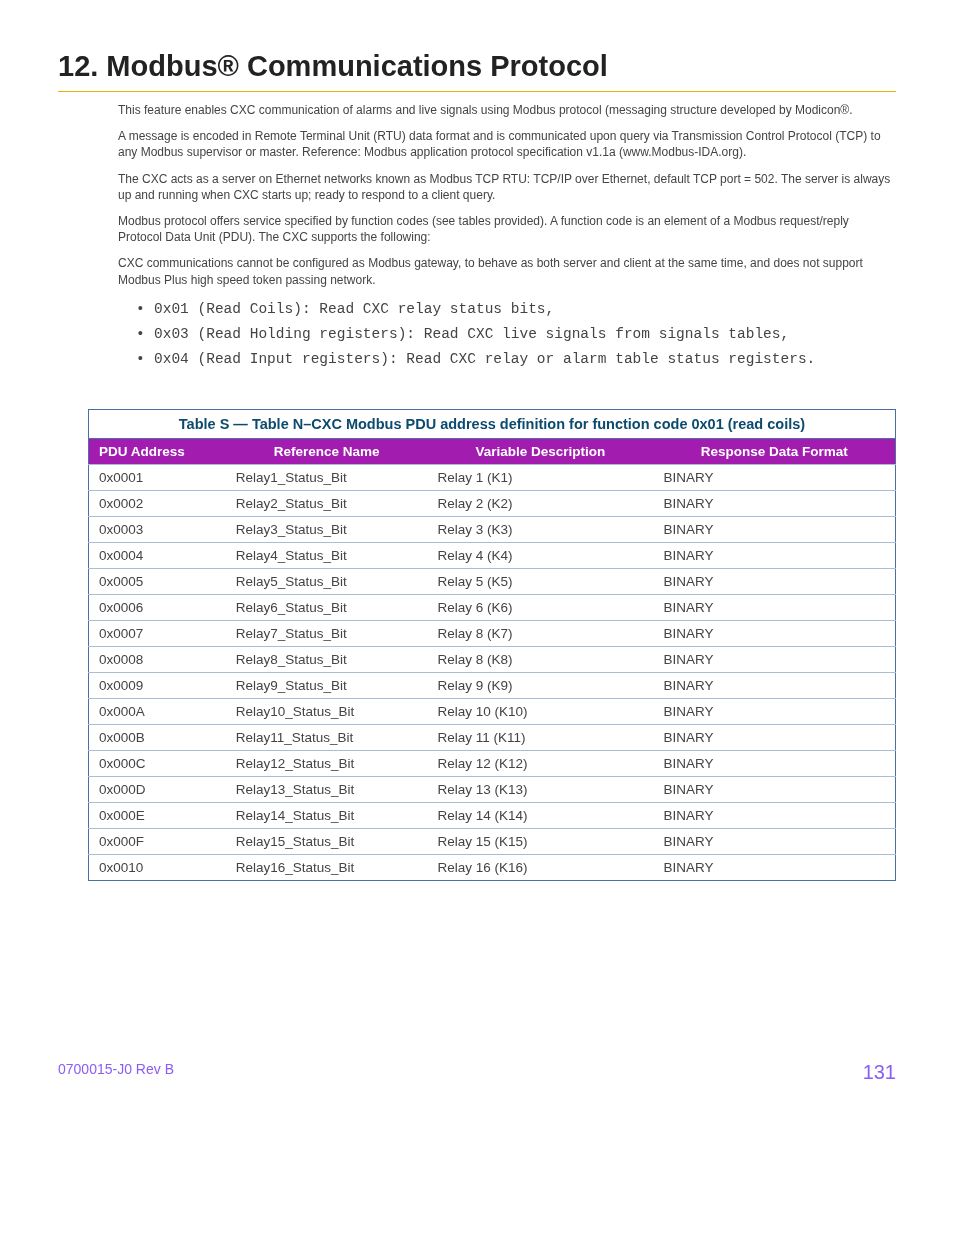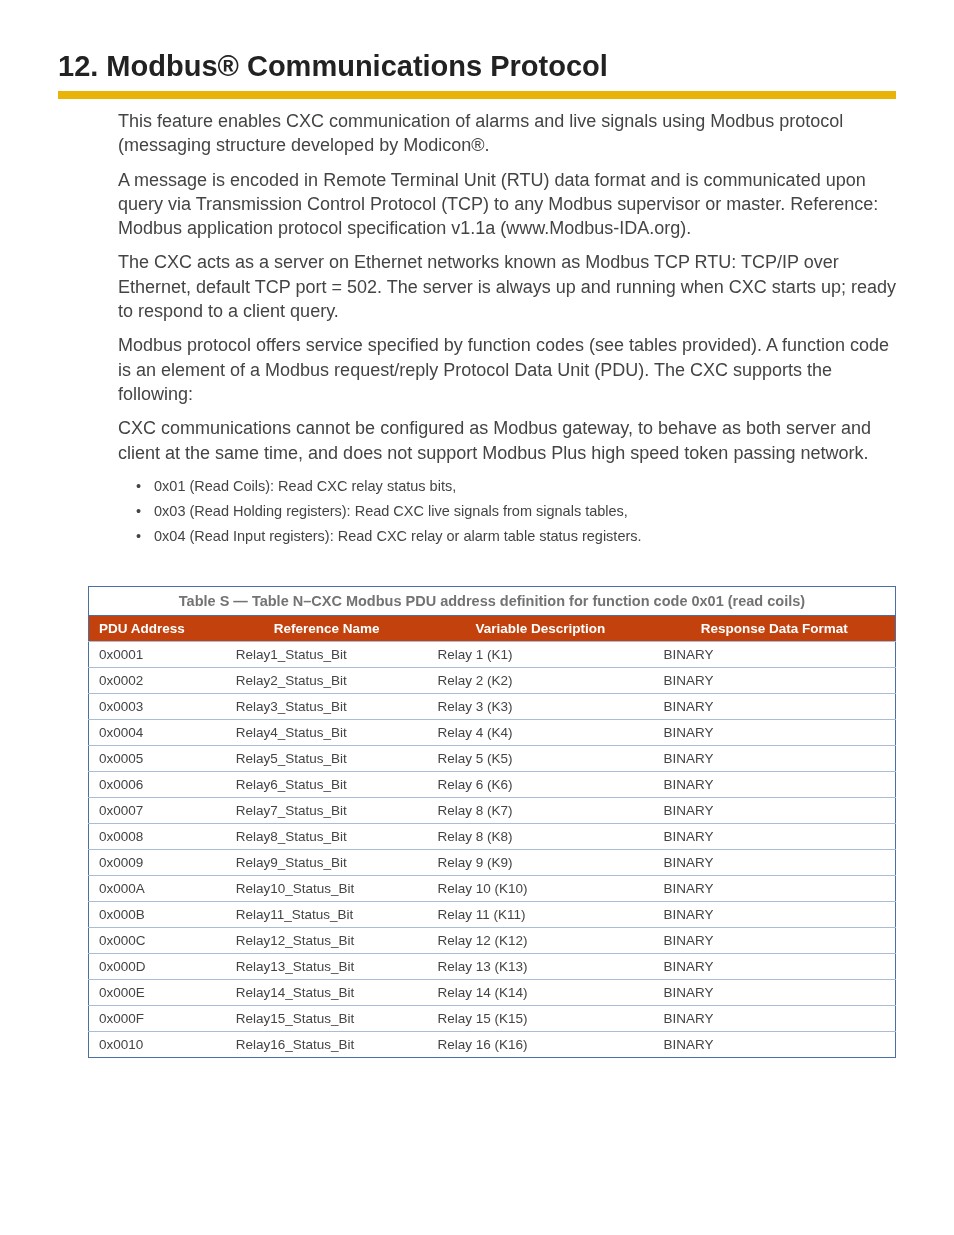--- a/index.html
+++ b/index.html
@@ -10,36 +10,37 @@
     background: #fff;
     width: 954px;
     box-sizing: border-box;
   }
   h1 {
     font-size: 29px;
     font-weight: bold;
     color: #222;
     margin: 0 0 6px 0;
     padding-bottom: 8px;
-    border-bottom: 8px solid #eab308;
+    border-bottom: 1px solid #eab308;
   }
   .content {
     margin-left: 60px;
     margin-right: 0;
   }
   p {
-    font-size: 18px;
+    font-size: 12px;
     line-height: 1.35;
     margin: 10px 0;
     color: #444;
   }
   ul {
     list-style: none;
     padding-left: 18px;
     margin: 6px 0 30px 0;
+    font-family: Liberation Mono, monospace;
   }
   ul li {
     font-size: 14.5px;
     line-height: 1.6;
     color: #444;
     position: relative;
     padding-left: 18px;
     margin-bottom: 2px;
   }
   ul li::before {
@@ -54,27 +55,27 @@
   }
   table {
     width: 100%;
     border-collapse: collapse;
     border: 1.5px solid #4a6fa5;
     font-size: 13.5px;
   }
   .table-title-row td {
     text-align: center;
     font-weight: bold;
-    color: #737373;
+    color: #0c4a6e;
     padding: 6px 4px;
     border-bottom: 1px solid #4a6fa5;
     font-size: 14.5px;
   }
   thead.colhead th {
-    background: #c2410c;
+    background: #a21caf;
     color: #fff;
     font-weight: bold;
     padding: 5px 8px;
     text-align: center;
     font-size: 13.5px;
     border: none;
   }
   thead.colhead th:first-child {
     text-align: left;
     padding-left: 10px;

